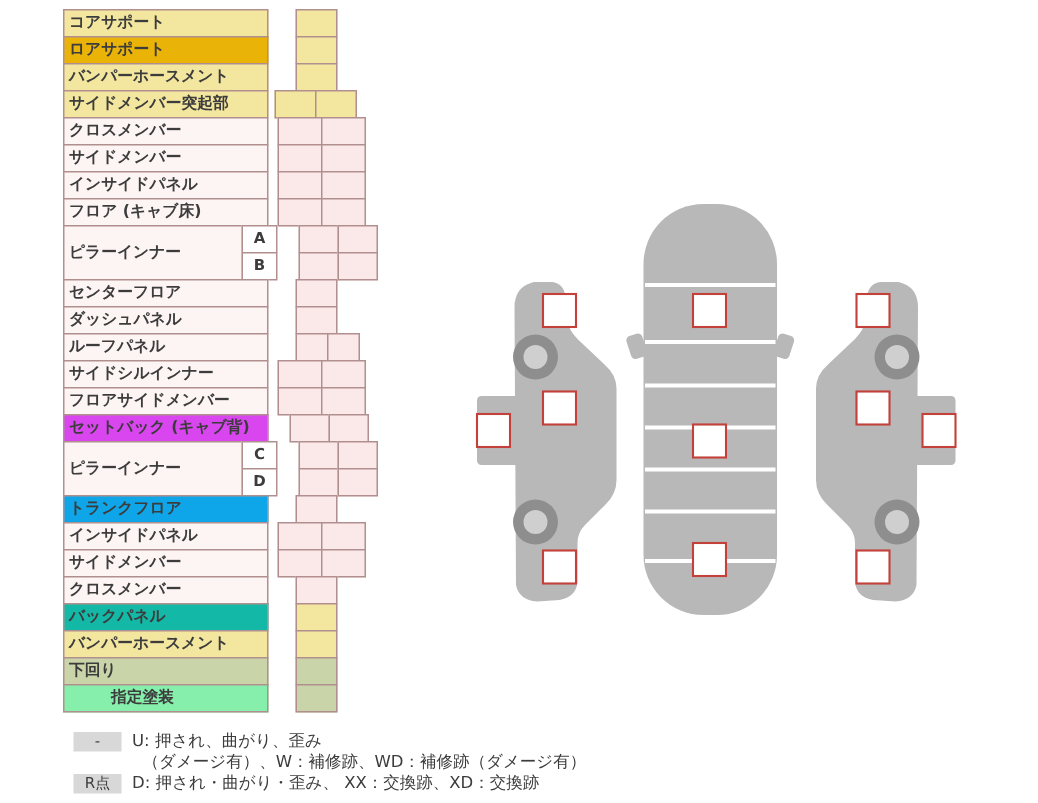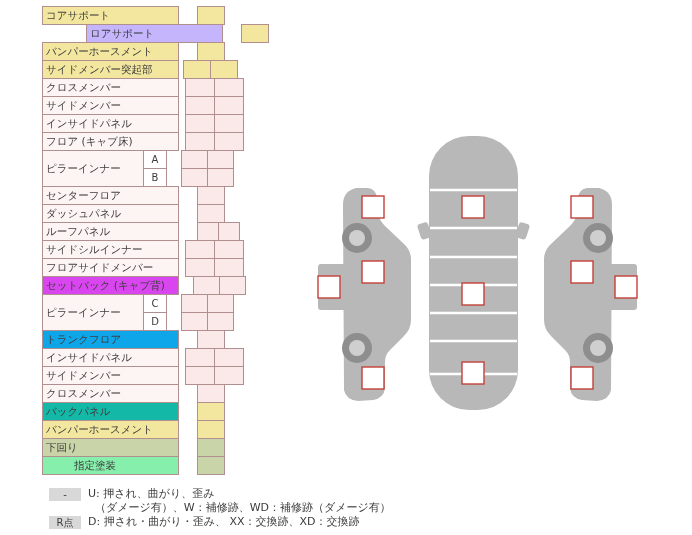--- a/index.html
+++ b/index.html
@@ -3,28 +3,28 @@
 <meta charset="utf-8">
 <style>
   * { margin:0; padding:0; box-sizing:border-box; }
   html,body { width:692px; height:535px; }
   body {
     position:relative; overflow:hidden; background:#ffffff;
     font-family:"DejaVu Sans","Liberation Sans",sans-serif;
     font-size:11px; color:var(--text,#3c3c3c);
   }
   .parts-table { position:absolute; left:42px; top:6px; }
-  .trow { display:flex; align-items:flex-start; margin-top:-1px; }
+  .trow { display:flex; align-items:flex-start; margin-top:-1px;font-weight:bold; }
   .trow:first-child { margin-top:0; }
   .label-cell {
     width:137px; height:19px; border:1px solid var(--border);
     line-height:17px; padding-left:3px; white-space:nowrap; overflow:hidden;
     font-size:10.5px;
   }
-  .main-label { width:102px; height:37px; line-height:35px; }
+  .main-label { width:120px; height:37px; line-height:35px; }
   .subcol { margin-left:-1px; width:24px; }
   .sub-cell {
     height:19px; border:1px solid var(--border); background:#ffffff;
     text-align:center; line-height:17px; font-size:10px;
   }
   .sub-cell + .sub-cell { margin-top:-1px; }
   .multi-cells .cells + .cells { margin-top:-1px; }
   .cells { display:flex; }
   .cell { height:19px; border:1px solid var(--border); }
   .cell + .cell { margin-left:-1px; }
@@ -49,21 +49,21 @@
 <body>
 
 <div class="parts-table">
     <div class="trow">
       <div class="label-cell" style="background: rgb(243, 230, 158);">コアサポート</div>
       <div class="cells" style="margin-left: 18px;">
         <div class="cell" style="width: 28px; background: rgb(243, 230, 158);"></div>
       </div>
     </div>
     <div class="trow">
-      <div class="label-cell" style="background: #c4b5fd; margin-left: 44px;">ロアサポート</div>
+      <div class="label-cell" style="background: #eab308;">ロアサポート</div>
       <div class="cells" style="margin-left: 18px;">
         <div class="cell" style="width: 28px; background: rgb(243, 230, 158);"></div>
       </div>
     </div>
     <div class="trow">
       <div class="label-cell" style="background: rgb(243, 230, 158);">バンパーホースメント</div>
       <div class="cells" style="margin-left: 18px;">
         <div class="cell" style="width: 28px; background: rgb(243, 230, 158);"></div>
       </div>
     </div>

